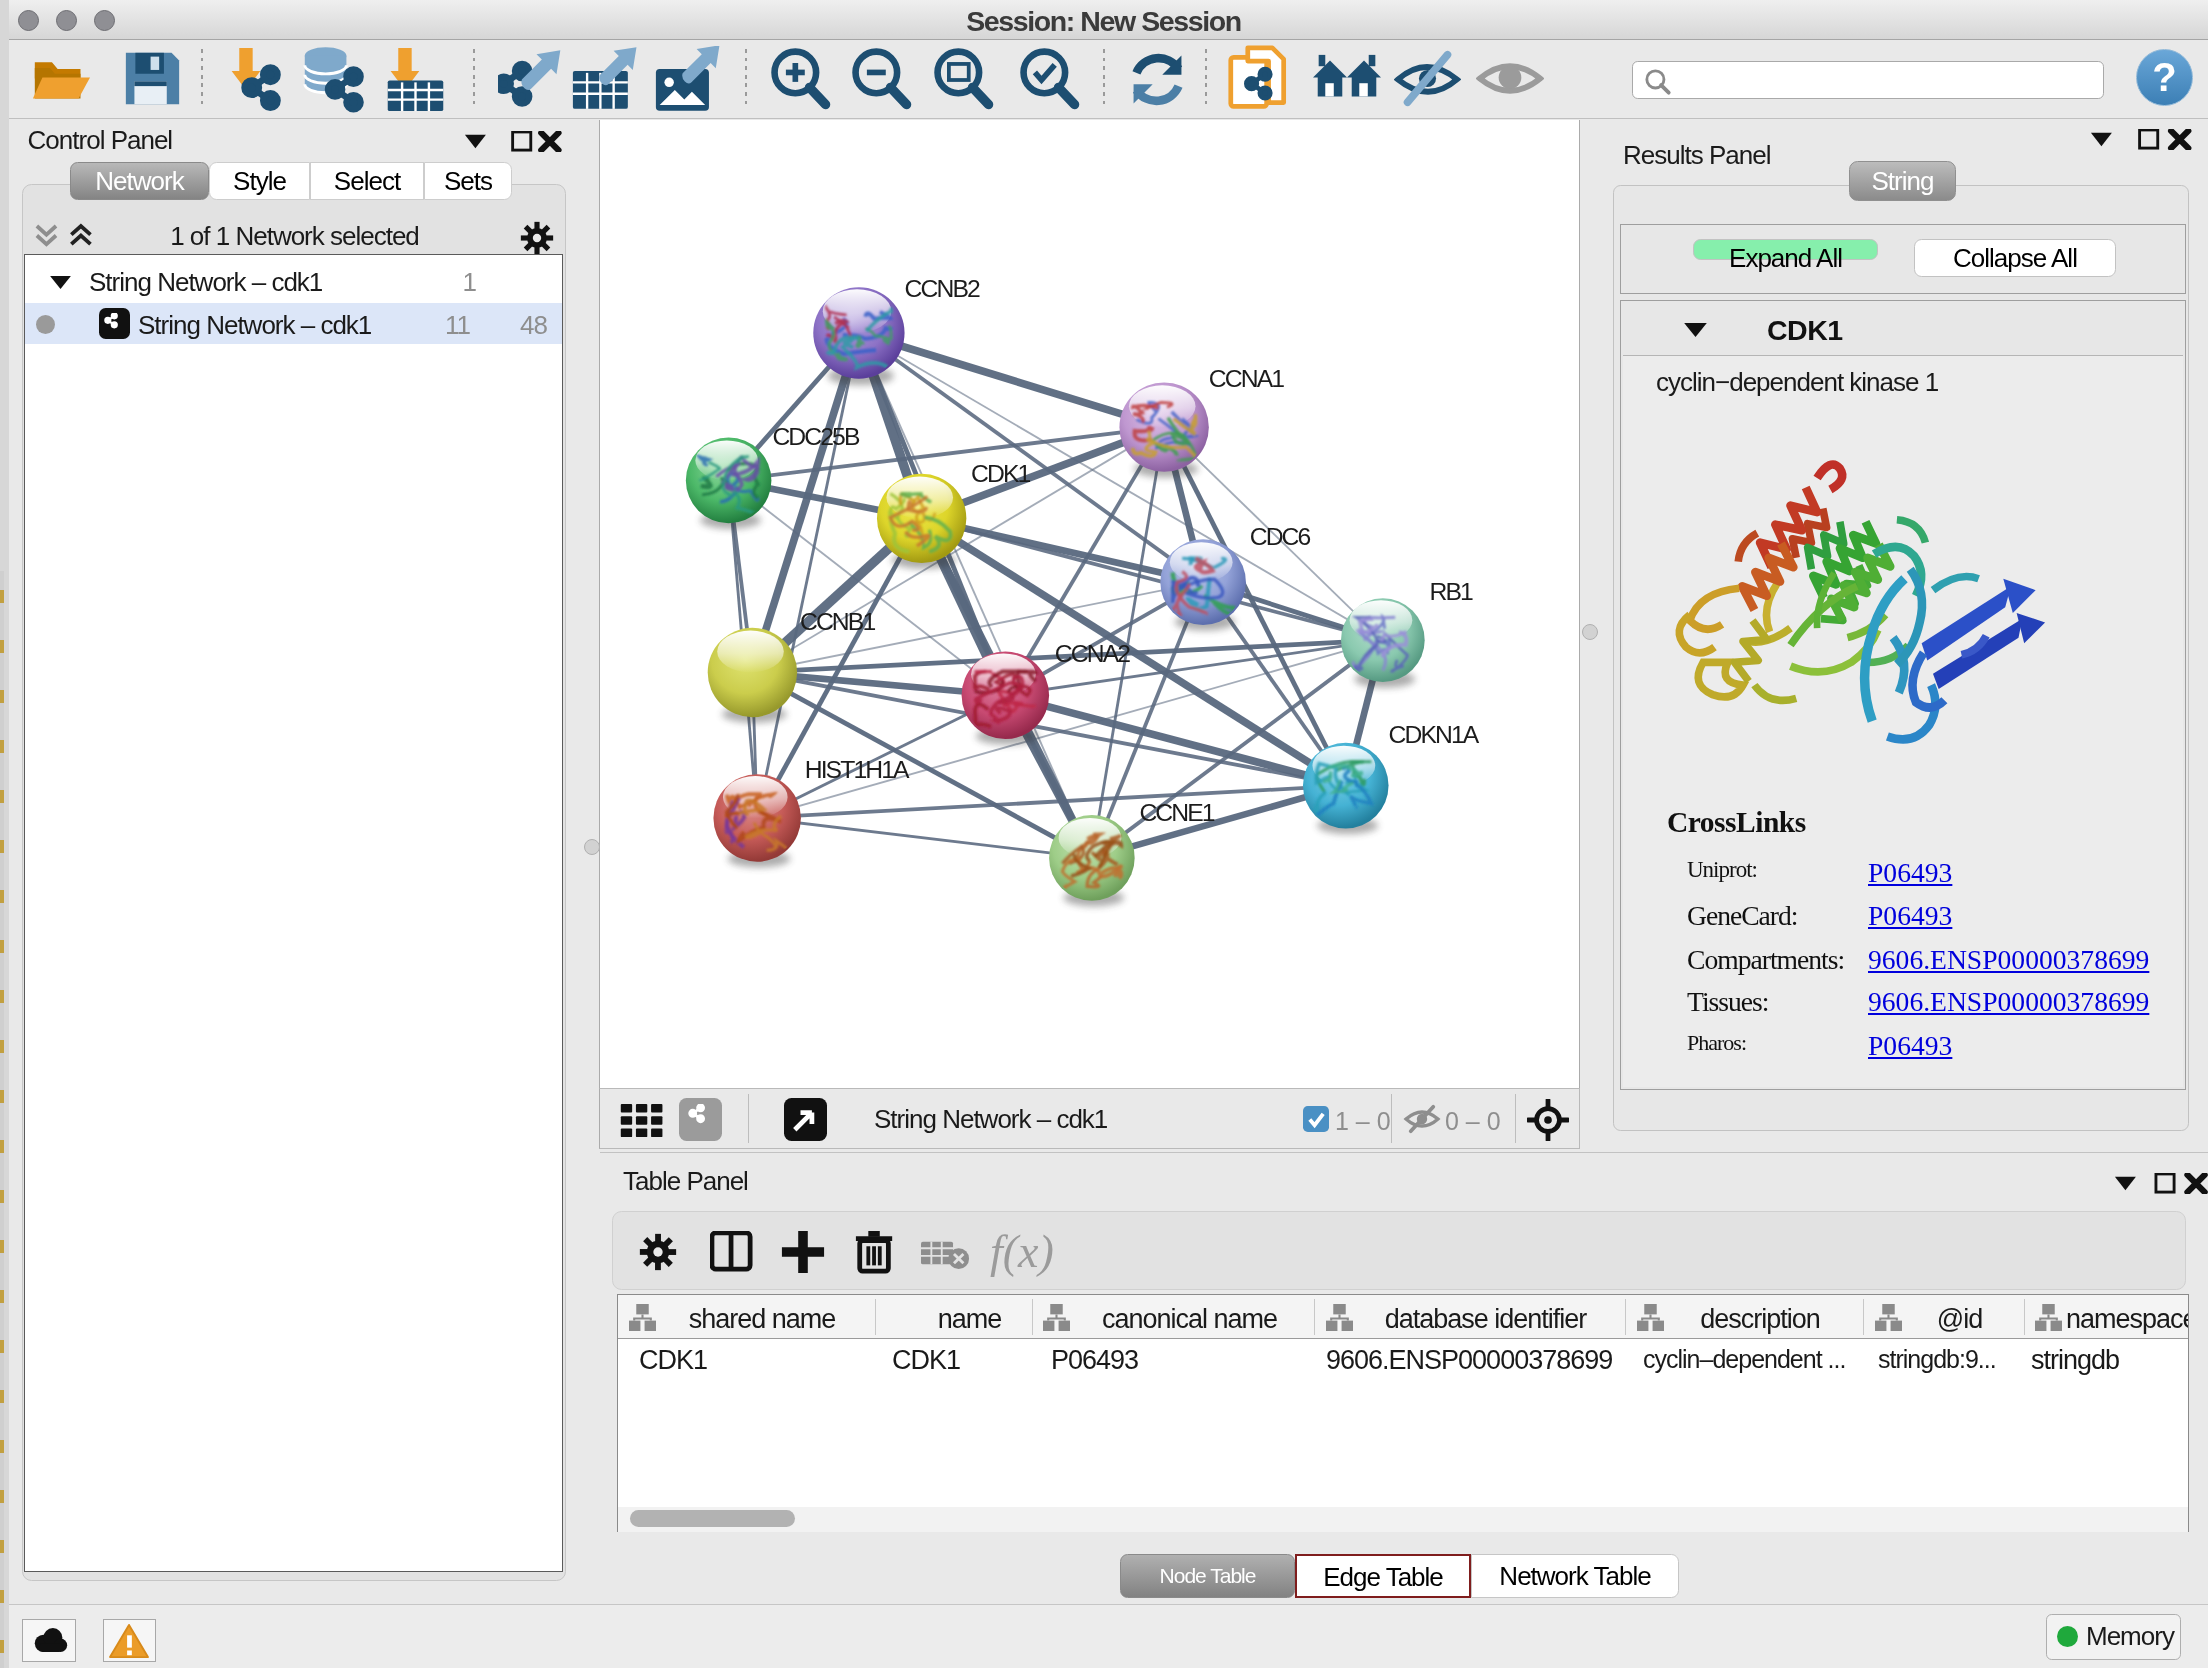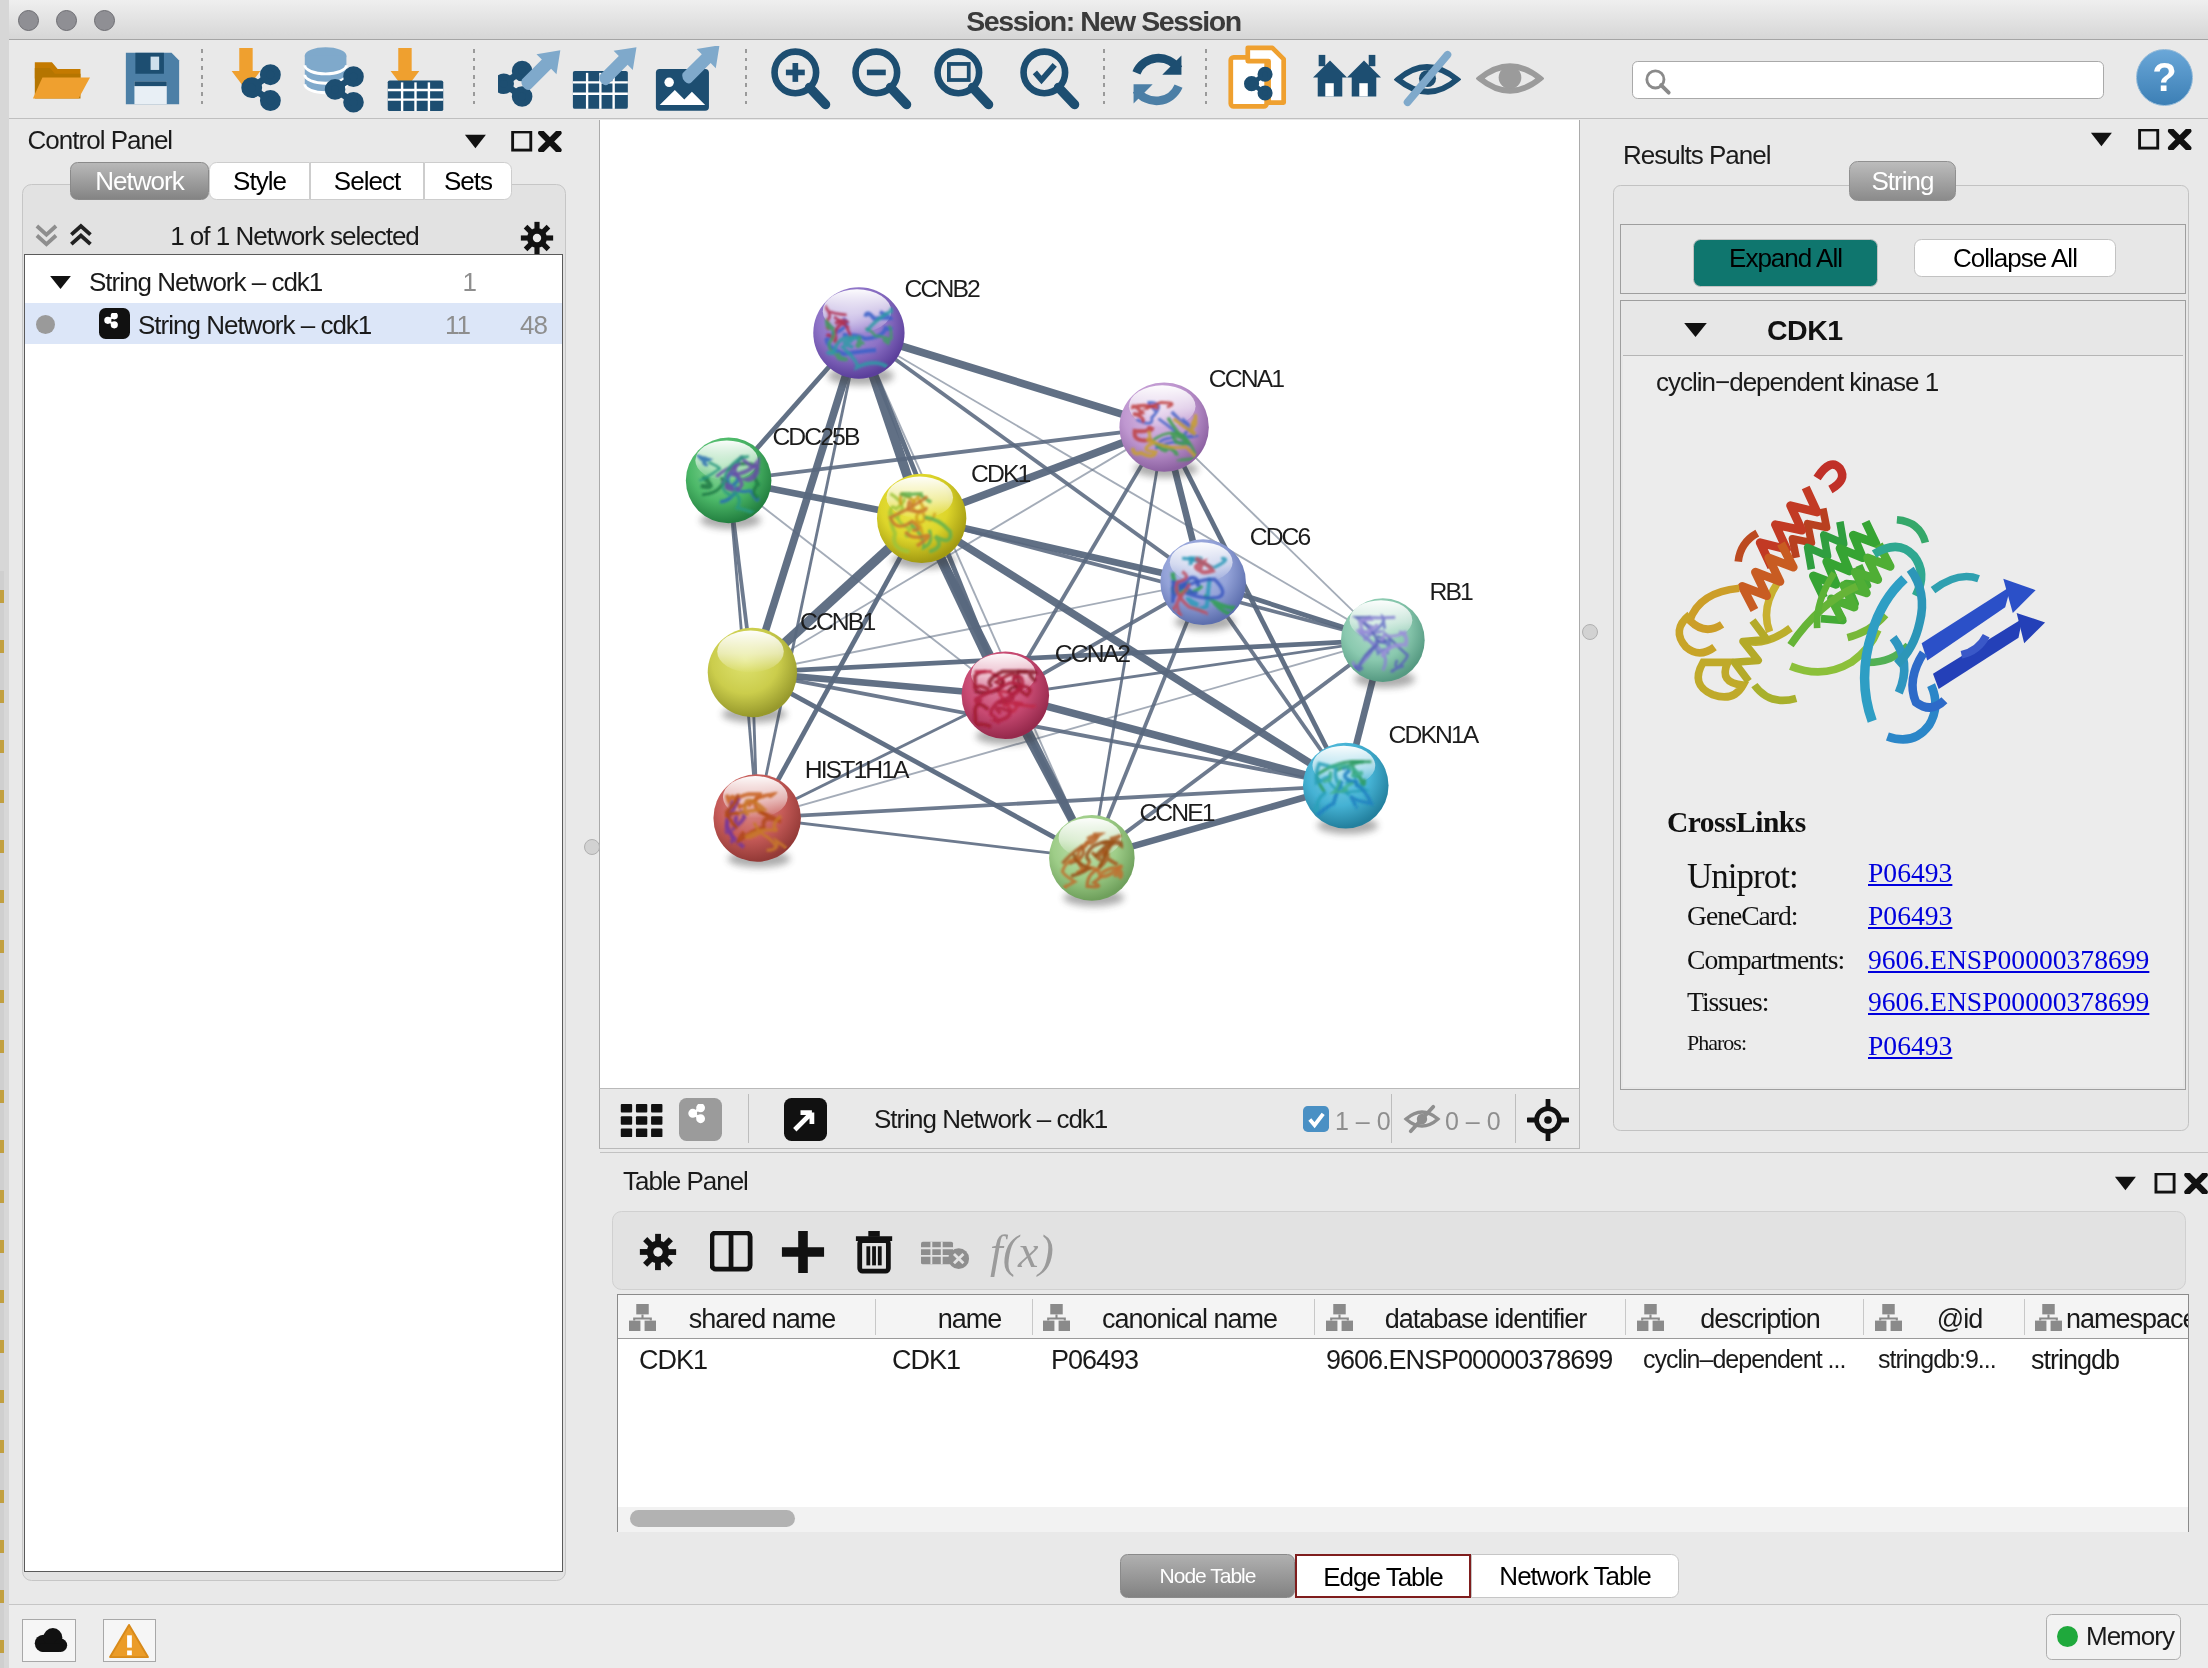--- a/index.html
+++ b/index.html
@@ -705,21 +705,21 @@
 <div class="abs" style="left:1582px;top:624px;width:16px;height:16px;border-radius:50%;background:#d2d2d2;border:1px solid #b0b0b0"></div>
 <div class="abs t30" style="left:1623px;top:140px">Results Panel</div>
 <svg class="abs" style="left:2089px;top:129px" width="105" height="21" viewBox="0 0 110 22">
       <path d="M2 4 l22 0 l-11 14 z" fill="#111"></path>
       <rect x="53" y="1" width="19" height="19" fill="none" stroke="#111" stroke-width="3"></rect>
       <path d="M86 2 L104 20 M104 2 L86 20" stroke="#111" stroke-width="6.5" stroke-linecap="round"></path>
     </svg>
 <div class="abs" style="left:1613px;top:185px;width:576px;height:946px;background:#e7e7e7;border:1px solid #c2c2c2;border-radius:7.6px"></div>
 <div class="abs" style="left:1849px;top:161px;width:107px;height:40px;background:linear-gradient(#bcbcbc,#8b8b8b);border:1px solid #909090;border-radius:8.6px;color:#fff;font-size:26px;letter-spacing:-1px;text-align:center;line-height:38px">String</div>
 <div class="abs" style="left:1620px;top:224px;width:566px;height:70px;border:1px solid #9e9e9e"></div>
-<div class="abs" style="left:1693px;top:239px;width:185px;height:48px;background:#0f766e;border:1px solid #c2c2c2;border-radius:7.6px;font-size:26px;letter-spacing:-1px;text-align:center;line-height:36px">Expand All</div>
+<div class="abs" style="left:1693px;top:239px;width:185px;height:21px;background:#86efac;border:1px solid #c2c2c2;border-radius:7.6px;font-size:26px;letter-spacing:-1px;text-align:center;line-height:36px">Expand All</div>
 <div class="abs" style="left:1914px;top:239px;width:202px;height:38px;background:#fff;border:1px solid #c2c2c2;border-radius:7.6px;font-size:26px;letter-spacing:-1px;text-align:center;line-height:36px">Collapse All</div>
 <div class="abs" style="left:1620px;top:300px;width:566px;height:790px;border:1px solid #9e9e9e"></div>
 <svg class="abs" style="left:1683px;top:321px" width="25" height="17" viewBox="0 0 26 18">
       <path d="M1 2 l24 0 l-12 15 z" fill="#111"></path>
     </svg>
 <div class="abs" style="left:1767px;top:314px;font-size:28.5px;font-weight:bold;color:#111;letter-spacing:-0.5px">CDK1</div>
 <div class="abs" style="left:1623px;top:355px;width:560px;height:732px;background:#ececec;border-top:1px solid #b5b5b5"></div>
 <div class="abs t30" style="left:1656px;top:367px">cyclin−dependent kinase 1</div>
 <svg style="position:absolute;left:1648px;top:438px" width="399" height="328" viewBox="0 0 420 345">
 <path d="M184 74 L188 94 L168 90 L172 110 L152 106 L156 126" fill="none" stroke="#b84020" stroke-width="8" stroke-linejoin="round"></path>
@@ -751,21 +751,21 @@
 <path d="M252 314 q28 10 44 -12 q12 -20 2 -42" fill="none" stroke="#2b86c8" stroke-width="9"></path>
 <path d="M276 138 q18 24 10 56 q-6 28 -24 44" fill="none" stroke="#2c96b8" stroke-width="9"></path>
 <path d="M288 216 L382 156 L376 178 L294 234 z" fill="#2b50c8"></path>
 <path d="M374 148 l34 12 l-24 24 z" fill="#2b50c8"></path>
 <path d="M300 248 L394 190 L390 210 L306 264 z" fill="#2440b8"></path>
 <path d="M388 184 l30 10 l-22 22 z" fill="#2440b8"></path>
 <path d="M290 226 q-18 28 -8 52 q16 12 30 -2" fill="none" stroke="#2d6ac8" stroke-width="9"></path>
 <path d="M330 228 q18 -4 26 -20" fill="none" stroke="#3a58c8" stroke-width="8"></path>
 </svg>
 <div class="abs serif" style="left:1667px;top:806px;font-size:29.5px;font-weight:bold;color:#111;letter-spacing:-0.5px">CrossLinks</div>
-<div class="abs serif" style="left:1687px;top:857px;font-size:35px;color:#111;letter-spacing:-1px">Uniprot:</div>
+<div class="abs serif" style="left:1687px;top:857px;font-size:23px;color:#111;letter-spacing:-1px">Uniprot:</div>
 <div class="abs serif" style="left:1868px;top:857px;font-size:27.6px;color:#0000dd;text-decoration:underline;white-space:nowrap">P06493</div>
 <div class="abs serif" style="left:1687px;top:900px;font-size:27.6px;color:#111;letter-spacing:-1px">GeneCard:</div>
 <div class="abs serif" style="left:1868px;top:900px;font-size:27.6px;color:#0000dd;text-decoration:underline;white-space:nowrap">P06493</div>
 <div class="abs serif" style="left:1687px;top:944px;font-size:27.6px;color:#111;letter-spacing:-1px">Compartments:</div>
 <div class="abs serif" style="left:1868px;top:944px;font-size:27.6px;color:#0000dd;text-decoration:underline;white-space:nowrap">9606.ENSP00000378699</div>
 <div class="abs serif" style="left:1687px;top:986px;font-size:27.6px;color:#111;letter-spacing:-1px">Tissues:</div>
 <div class="abs serif" style="left:1868px;top:986px;font-size:27.6px;color:#0000dd;text-decoration:underline;white-space:nowrap">9606.ENSP00000378699</div>
 <div class="abs serif" style="left:1687px;top:1030px;font-size:22px;color:#111;letter-spacing:-1px">Pharos:</div>
 <div class="abs serif" style="left:1868px;top:1030px;font-size:27.6px;color:#0000dd;text-decoration:underline;white-space:nowrap">P06493</div>
 <div class="abs" style="left:600px;top:1152px;width:1608px;height:452px;background:#e9e9e9;border-top:1px solid #c2c2c2"></div>

